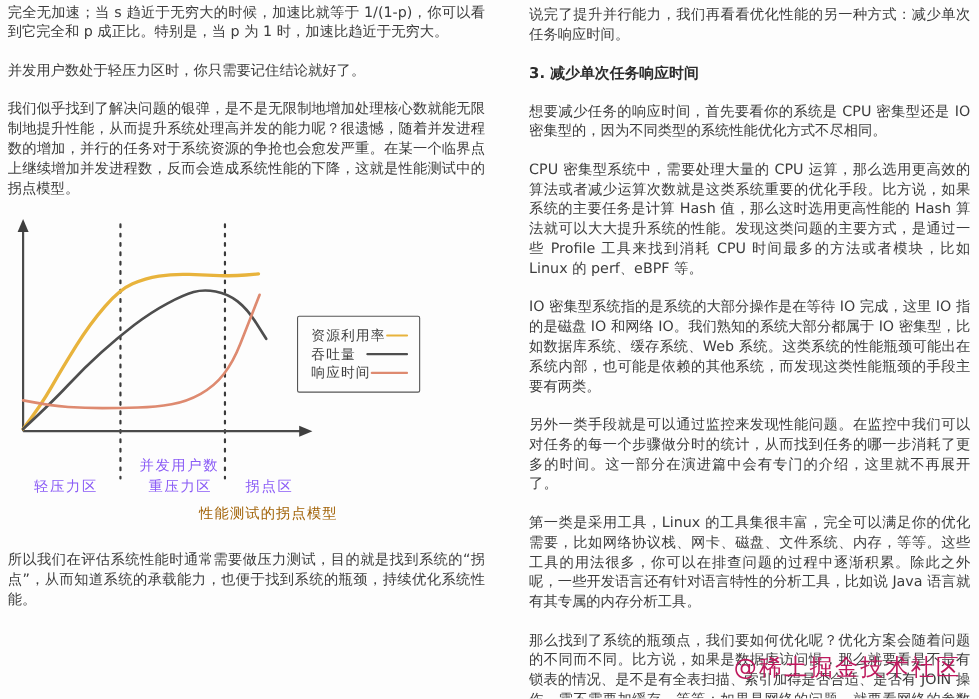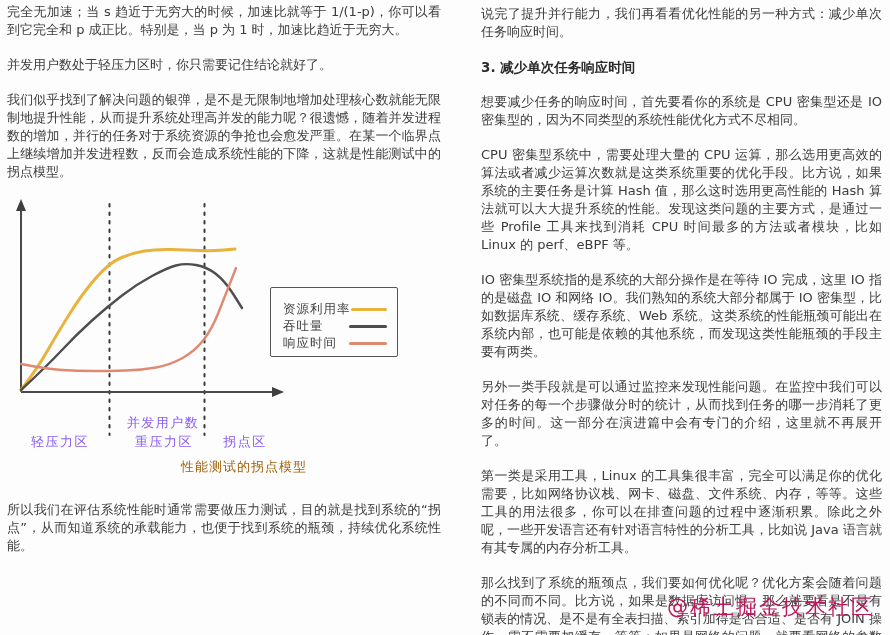--- a/index.html
+++ b/index.html
@@ -22,23 +22,23 @@
   .col-right h3 { font-size:13.5px; line-height:18px; color:#2c2c2c; margin:17px 0 0 0; font-weight:bold; }
 
   
   .figure { position:relative; width:434px; height:278px; margin:16px 0 26px 0; }
   .figure svg { position:absolute; left:0; top:0; }
   .chart-label {
     position:absolute; font-size:13px; color:#8b5cf6;
     letter-spacing:1.5px; text-align:center; white-space:nowrap;margin-top:16px;
   }
   .legend {
-    position:absolute; left:263px; top:90px; width:128px; height:70px;
+    position:absolute; left:263px; top:90px; width:112px; height:70px;
     border:1.5px solid #565656; border-radius:2px; background:#fdfdfd;
-    display:flex; flex-direction:column; justify-content:flex-end;
+    display:flex; flex-direction:column; justify-content:center;
     padding:4px 10px 4px 12px;
   }
   .legend-item { display:flex; align-items:center; }
   .legend-label { font-size:12.5px; color:#3f3f3f; letter-spacing:1px; white-space:nowrap; }
   .legend-line { width:38px; height:2.5px; border-radius:2px; margin-left:auto; }
   .figcap {
     position:absolute; left:90px; top:261px; width:210px; text-align:right;
     font-size:13px; color:#a16207; letter-spacing:1px;
   }
   .watermark {

